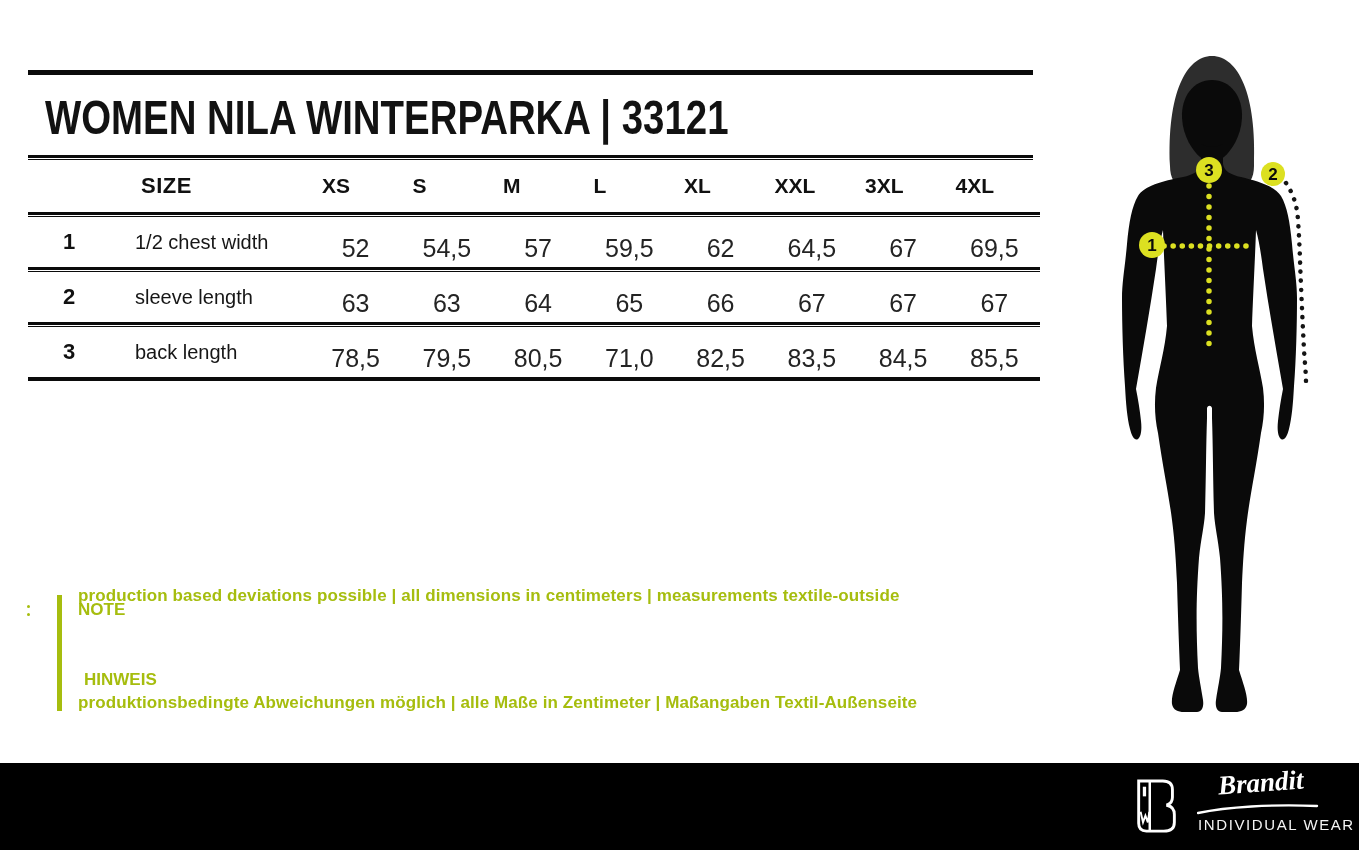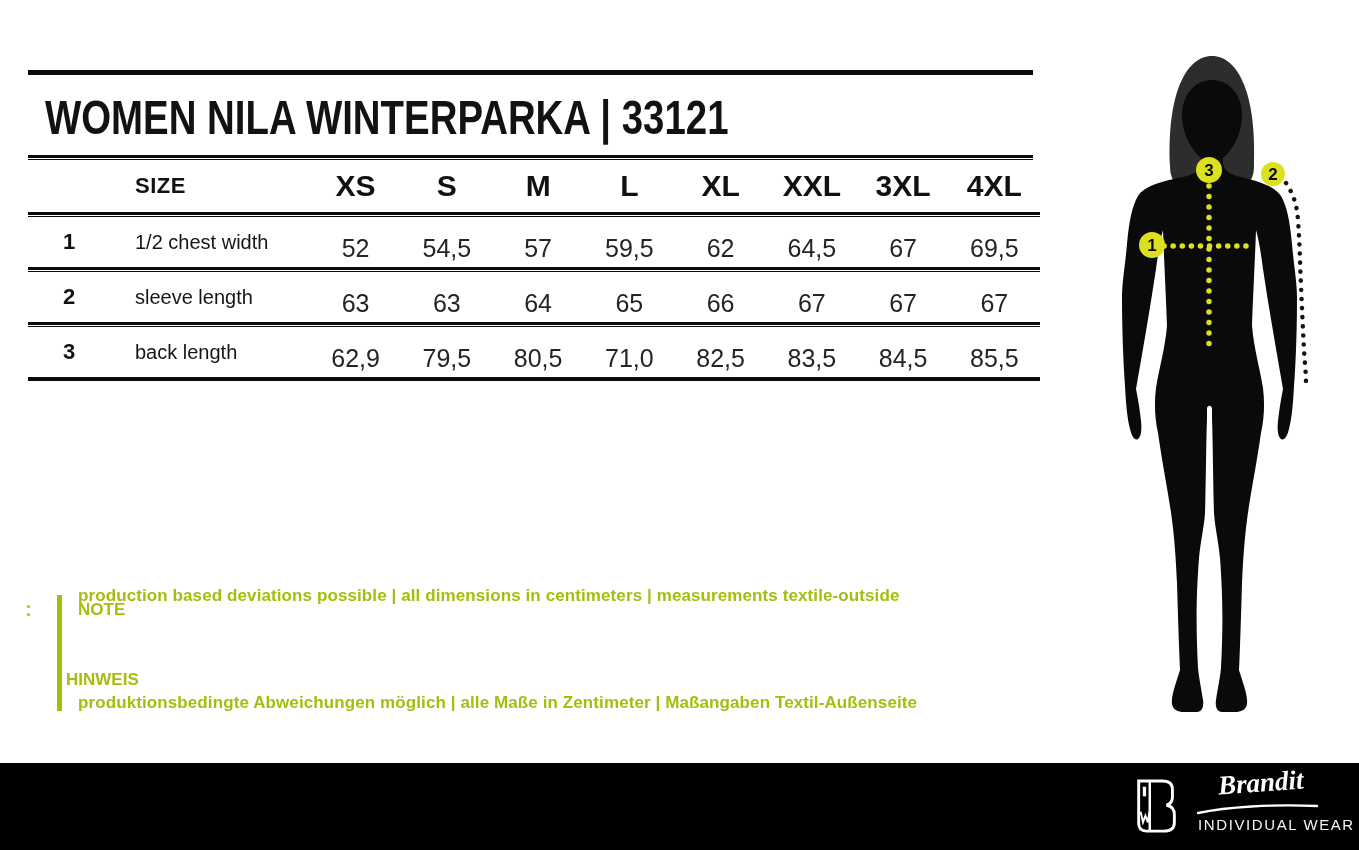--- a/index.html
+++ b/index.html
@@ -12,26 +12,26 @@
   .rule-double{height:5px;background:linear-gradient(#0b0b0b 0,#0b0b0b 3px,#ffffff 3px,#ffffff 4px,#0b0b0b 4px,#0b0b0b 5px);}
   .rule-bottom{height:4px;background:#0b0b0b;}
 
   
   .title{left:45px;top:94px;font-size:48px;line-height:1;font-weight:bold;letter-spacing:0;
          white-space:nowrap;transform:scaleX(0.80);transform-origin:left top;color:#121212;}
 
   
   .tbl{left:28px;top:160px;width:1012px;}
   .trow{display:grid;grid-template-columns:82px 200px repeat(8,1fr);align-items:center;}
-  .trow.head{height:52px;}
+  .trow.head{height:52px;gap:6px;}
   .trow.data{height:50px;}
   .cell-num{text-align:center;font-weight:bold;font-size:22px;}
   .cell-size{font-weight:bold;font-size:22px;padding-left:25px;letter-spacing:.5px;}
   .cell-lbl{font-size:20px;color:#161616;padding-left:25px;white-space:nowrap;}
-  .cell-h{text-align:center;font-weight:bold;font-size:30px;}
+  .cell-h{text-align:left;font-weight:bold;font-size:21px;}
   .cell-v{text-align:center;font-size:25px;color:#242424;margin-top:12px;}
 
   
   .note-bar{left:57px;top:595px;width:5px;height:116px;}
   .note-dot{width:3px;height:3px;border-radius:50%;}
   .note-h{font-size:17px;font-weight:bold;line-height:1;white-space:nowrap;}
   .note-t{font-size:17px;font-weight:bold;line-height:1;white-space:nowrap;letter-spacing:.1px;}
 
   
   .bottom-bar{left:0;top:763px;width:1359px;height:87px;background:#000;}
@@ -88,38 +88,38 @@
       <div class="cell-v">66</div>
       <div class="cell-v">67</div>
       <div class="cell-v">67</div>
       <div class="cell-v">67</div>
     </div>
     <div class="rule-double"></div>
 
     <div class="trow data">
       <div class="cell-num">3</div>
       <div class="cell-lbl">back length</div>
-      <div class="cell-v">62,9</div>
+      <div class="cell-v">78,5</div>
       <div class="cell-v">79,5</div>
       <div class="cell-v">80,5</div>
       <div class="cell-v">71,0</div>
       <div class="cell-v">82,5</div>
       <div class="cell-v">83,5</div>
       <div class="cell-v">84,5</div>
       <div class="cell-v">85,5</div>
     </div>
     <div class="rule-bottom"></div>
   </div>
 
   <div class="abs note-bar" style="background:#a6bd0e;"></div>
   <div class="abs note-dot" style="left:27px;top:605px;background:#a6bd0e;"></div>
   <div class="abs note-dot" style="left:27px;top:613px;background:#a6bd0e;"></div>
   <div class="abs note-h" style="left:78px;top:601px;color:#a6bd0e;">NOTE</div>
   <div class="abs note-t" style="left:78px;top:587px;color:#a6bd0e;">production based deviations possible | all dimensions in centimeters | measurements textile-outside</div>
-  <div class="abs note-h" style="left:66px;top:671px;color:#a6bd0e;">HINWEIS</div>
+  <div class="abs note-h" style="left:84px;top:671px;color:#a6bd0e;">HINWEIS</div>
   <div class="abs note-t" style="left:78px;top:694px;color:#a6bd0e;text-align:right;">produktionsbedingte Abweichungen möglich | alle Maße in Zentimeter | Maßangaben Textil-Außenseite</div>
 
   <svg class="abs" style="left:1100px;top:20px;" width="240" height="750" viewBox="0 0 240 750">
 
     <path fill="#2d2d2d" d="M70,146 C67,74 86,36 112,36 C138,36 157,74 154,146 C154,158 149,166 142,166 L82,166 C75,166 70,158 70,146 Z"></path>
 
     <path fill="#0a0a0a" d="M112,60 C131,60 143,77 142,98 C141,117 131,131 124,137 C118,142 106,142 100,137 C93,131 83,117 82,98 C81,77 93,60 112,60 Z"></path>
 
     <path fill="#0a0a0a" d="M101,124 L101,144
          C100,151 93,155 83,157

